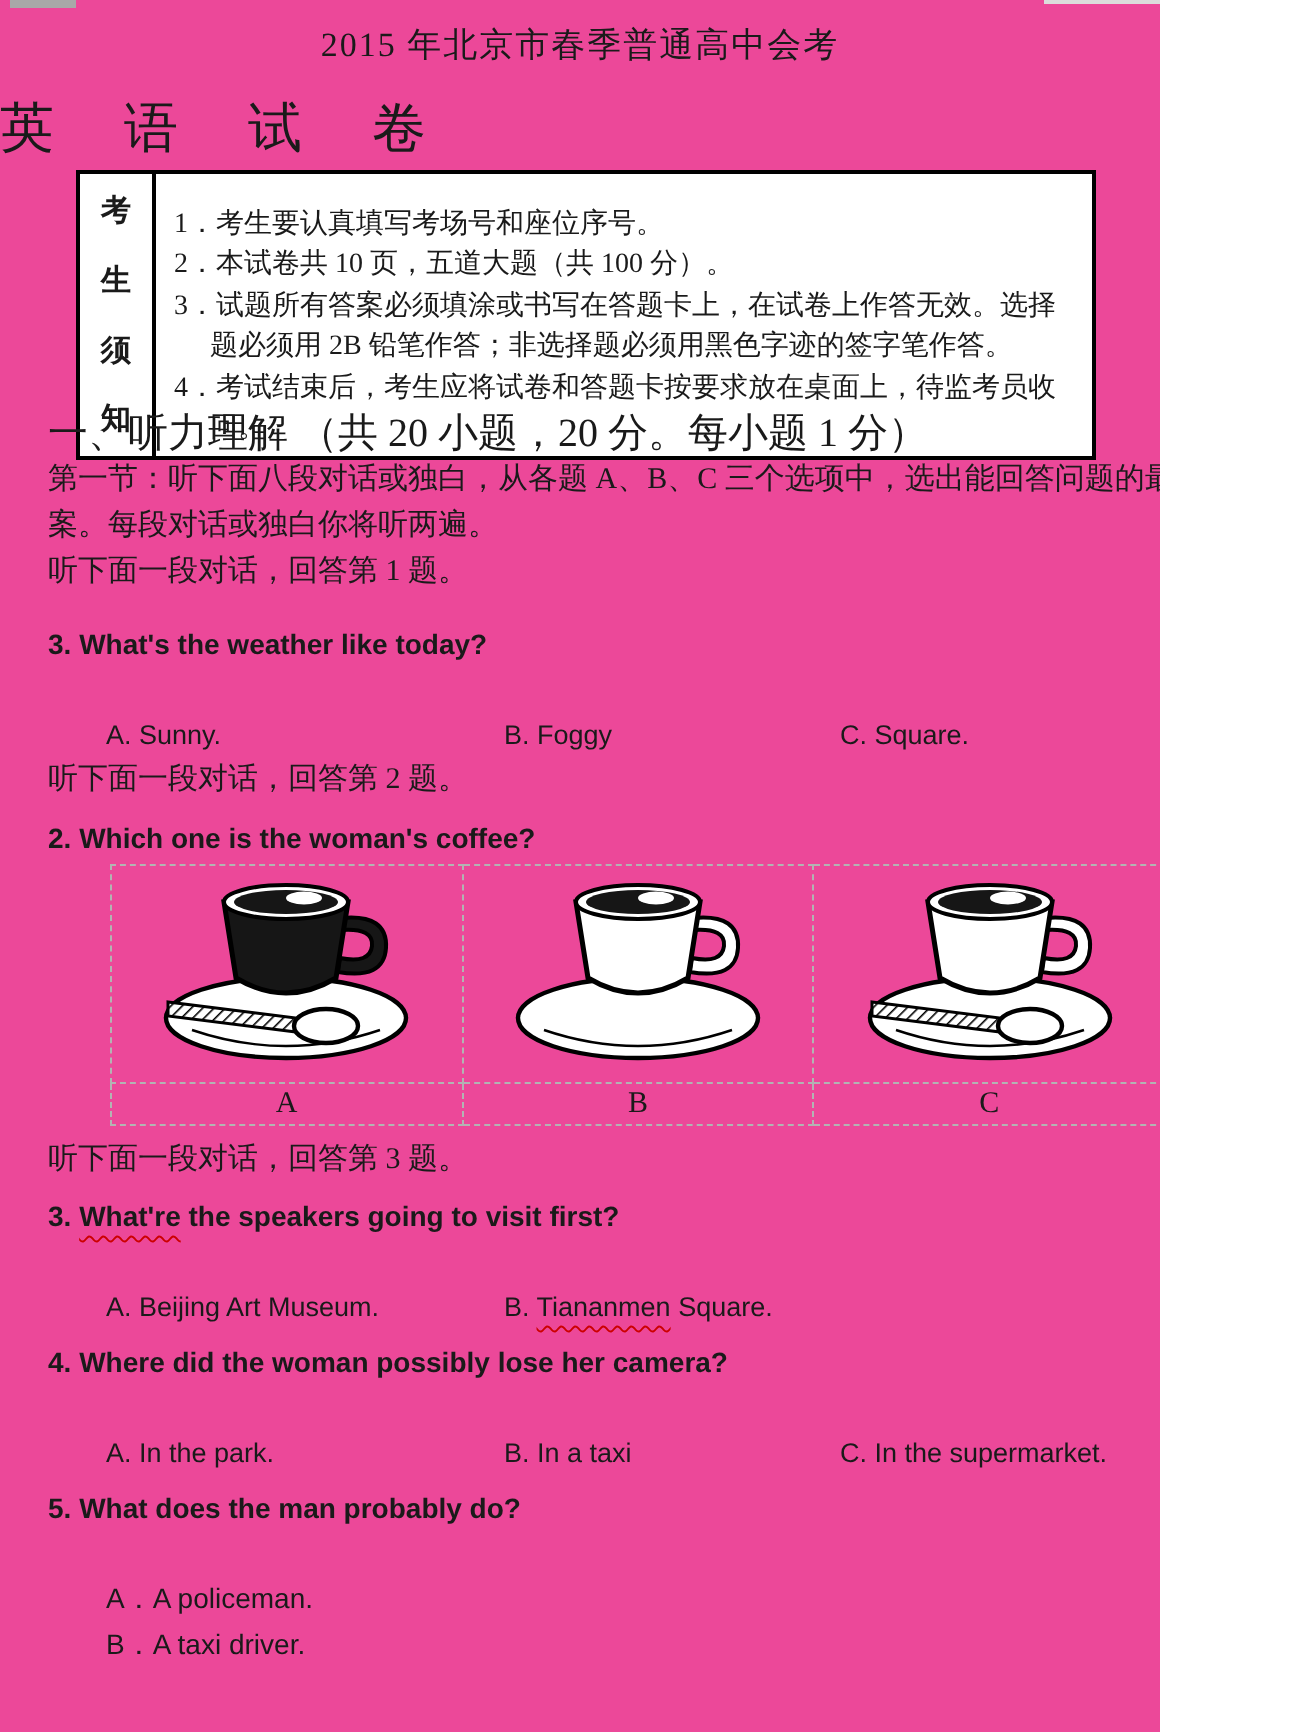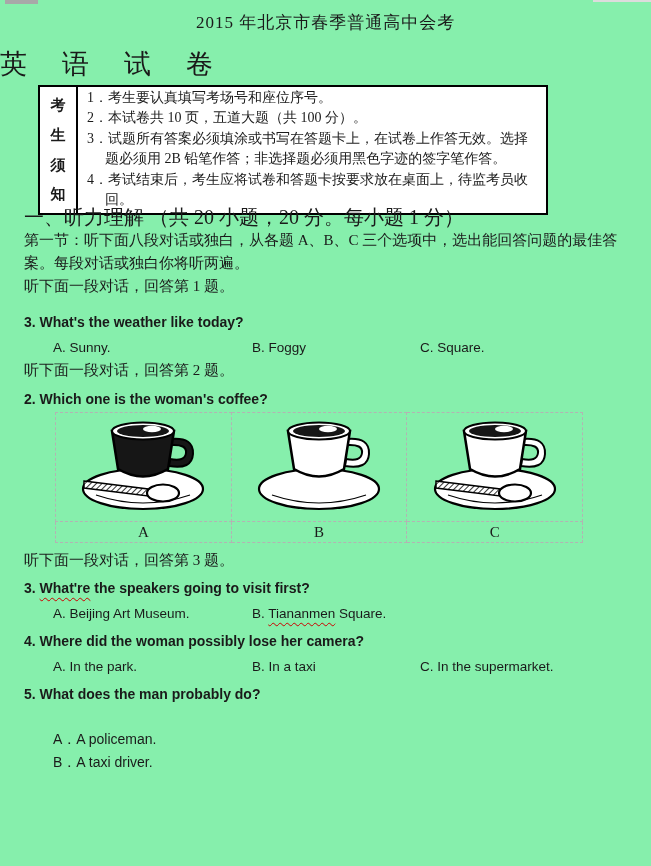--- a/index.html
+++ b/index.html
@@ -1,46 +1,46 @@
 <!DOCTYPE html>
 <html><head>
 <meta charset="utf-8">
 <style>
   html,body { margin:0; padding:0; background:#fff; }
   .page {
-    position:relative; width:651px; height:866px; background:#86efac;
+    position:relative; width:580px; height:866px; background:#ec4899;
     font-family:"Liberation Serif","DejaVu Serif",serif; color:#1a1a1a;
     overflow:hidden;
   }
   .artifact-tl { position:absolute; left:5px; top:0; width:33px; height:4px; background:#a8a8a8; }
   .artifact-tr { position:absolute; right:0; top:0; width:58px; height:2px; background:#dcdcdc; }
 
   .title { text-align:center; padding-top:11px; font-size:17px; letter-spacing:1px; }
   .subtitle { margin-top:12px; font-size:27px; font-weight:normal; letter-spacing:4px; }
 
   .notice {
     position:absolute; left:38px; top:85px; width:506px;
     border:2px solid #000; display:flex; background:#fff;
   }
   .notice-side {
     width:36px; border-right:2px solid #000;
     display:flex; flex-direction:column; align-items:center;
     justify-content:space-between; padding:9px 0; font-size:15px; font-weight:bold;
   }
-  .notice-items { flex:1; padding:1px 6px 3px 9px; font-size:14px; line-height:20.4px; }
+  .notice-items { flex:1; padding:16px 6px 3px 9px; font-size:14px; line-height:20.4px; }
   .notice-item { padding-left:18px; text-indent:-18px; }
 
   .content { position:absolute; left:24px; top:205px; width:620px; }
   .sec-heading { font-size:20px; font-weight:normal; line-height:24px; }
   .cn { font-size:15px; line-height:23px; }
   .q-en { font-family:"Liberation Sans","DejaVu Sans",sans-serif; font-size:14px; font-weight:bold; line-height:22px; }
   .q1 { margin-top:13px; } .q2 { margin-top:6px; } .q3 { margin-top:5px; }
   .q4 { margin-top:5px; } .q5 { margin-top:5px; }
   .opt-row {
-    display:flex; margin-left:29px; margin-top:4px;
+    display:flex; margin-left:29px; margin-top:24px;
     font-family:"Liberation Sans","DejaVu Sans",sans-serif; font-size:13.5px; line-height:22px;
   }
   .opt-a { width:199px; } .opt-b { width:168px; } .opt-c { flex:1; }
   .wavy {
     text-decoration-line:underline; text-decoration-style:wavy;
     text-decoration-color:#cc0000; text-decoration-thickness:1px; text-underline-offset:4px;
   }
   .listen-gap { margin-top:0; }
 
   .coffee-table {

